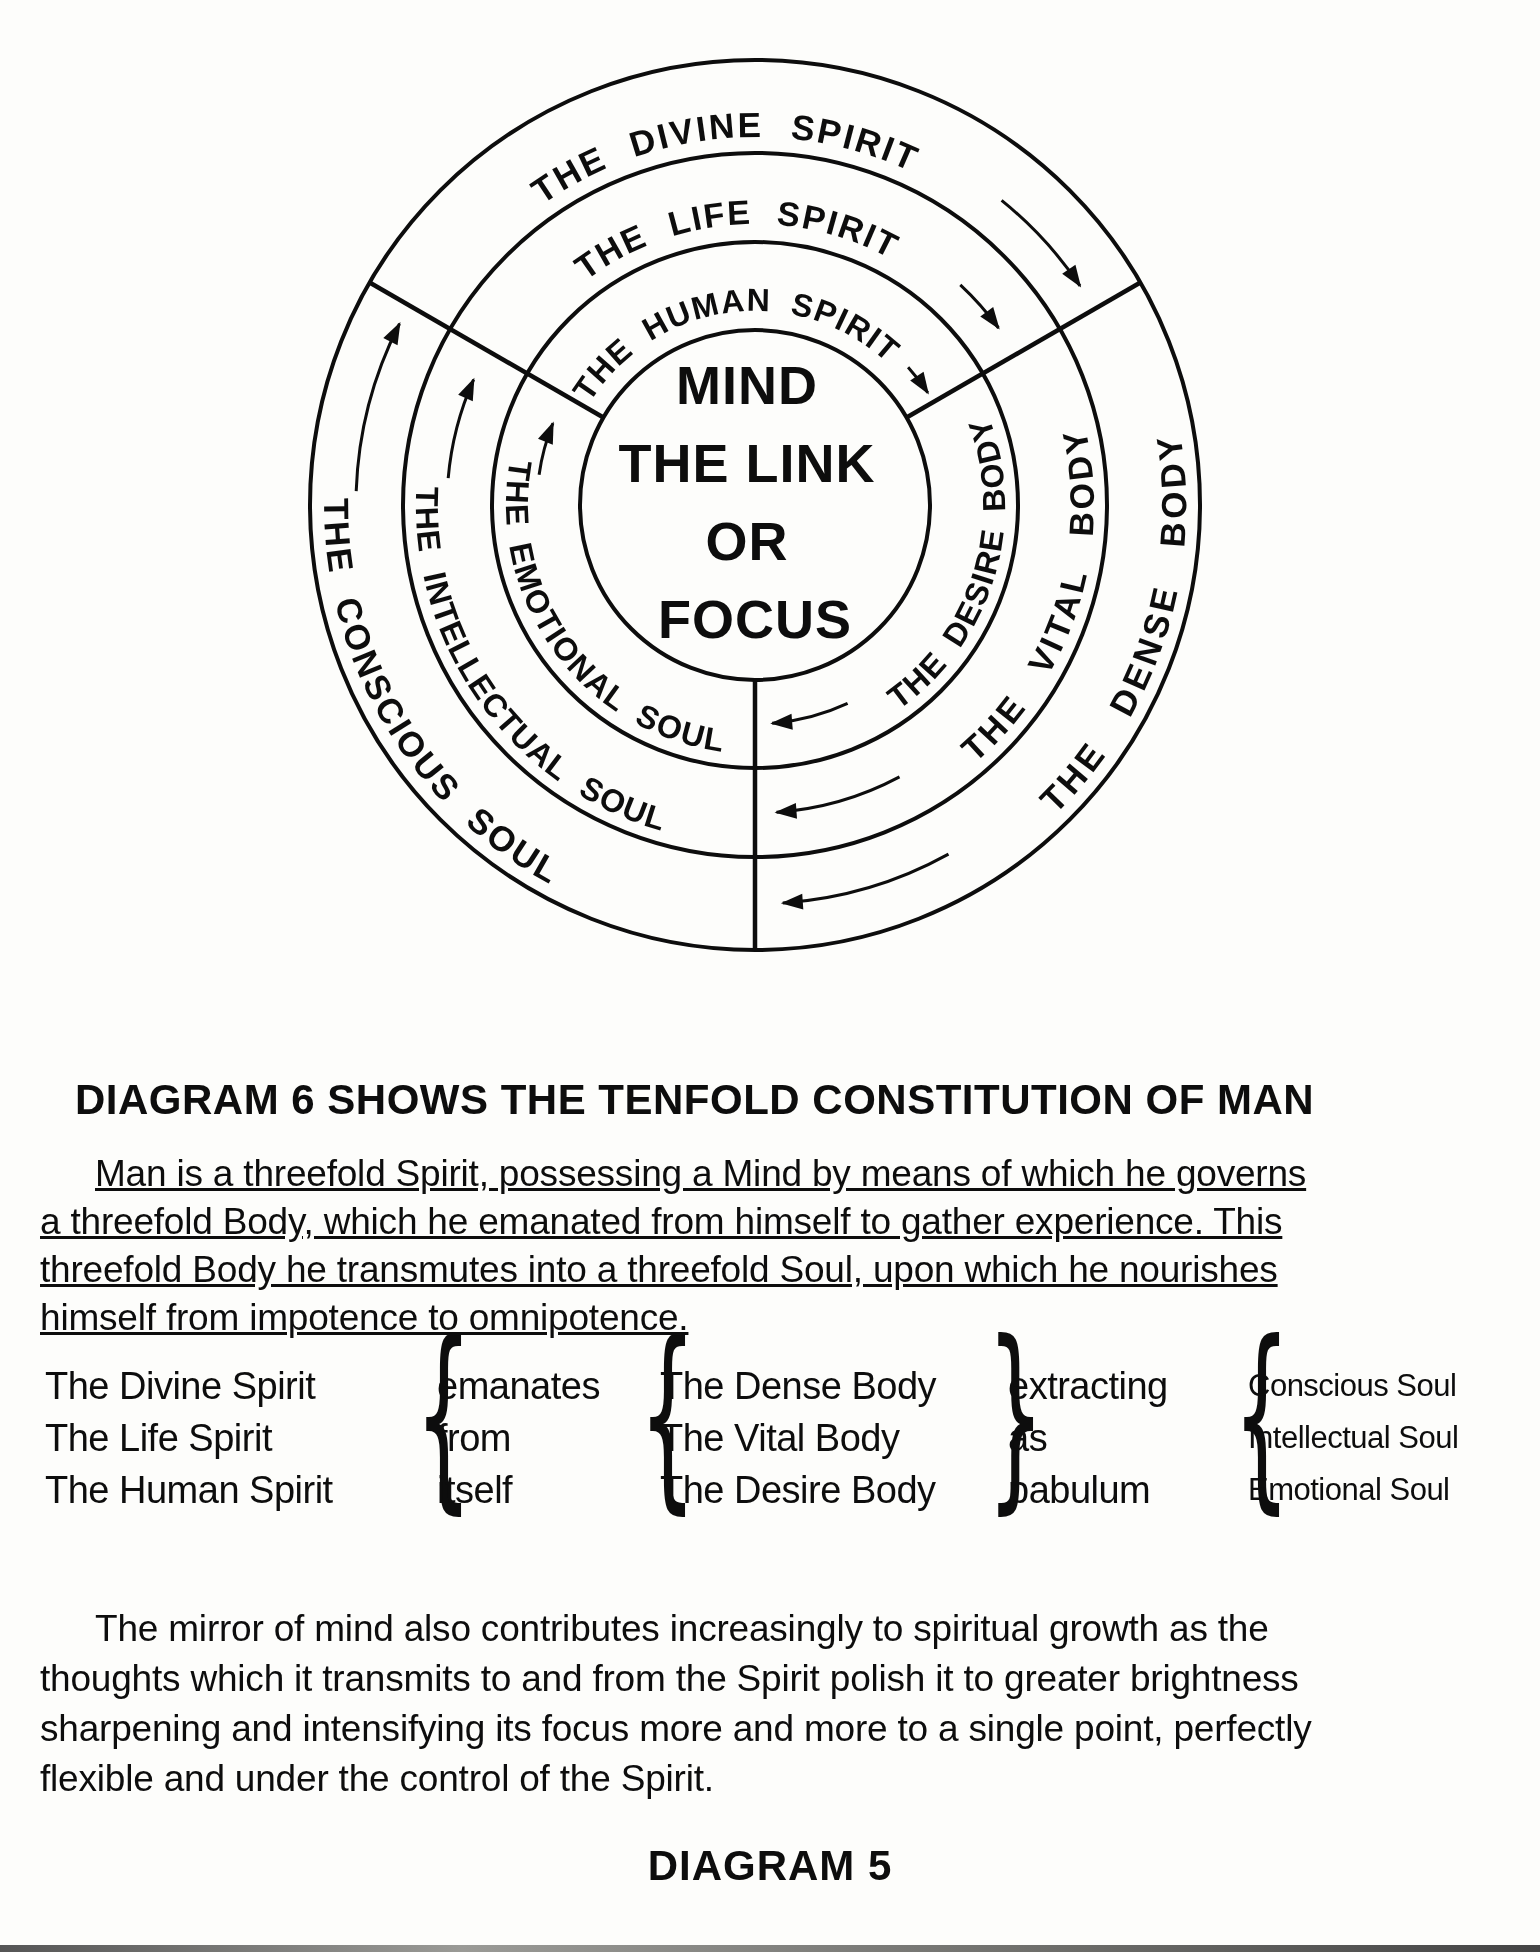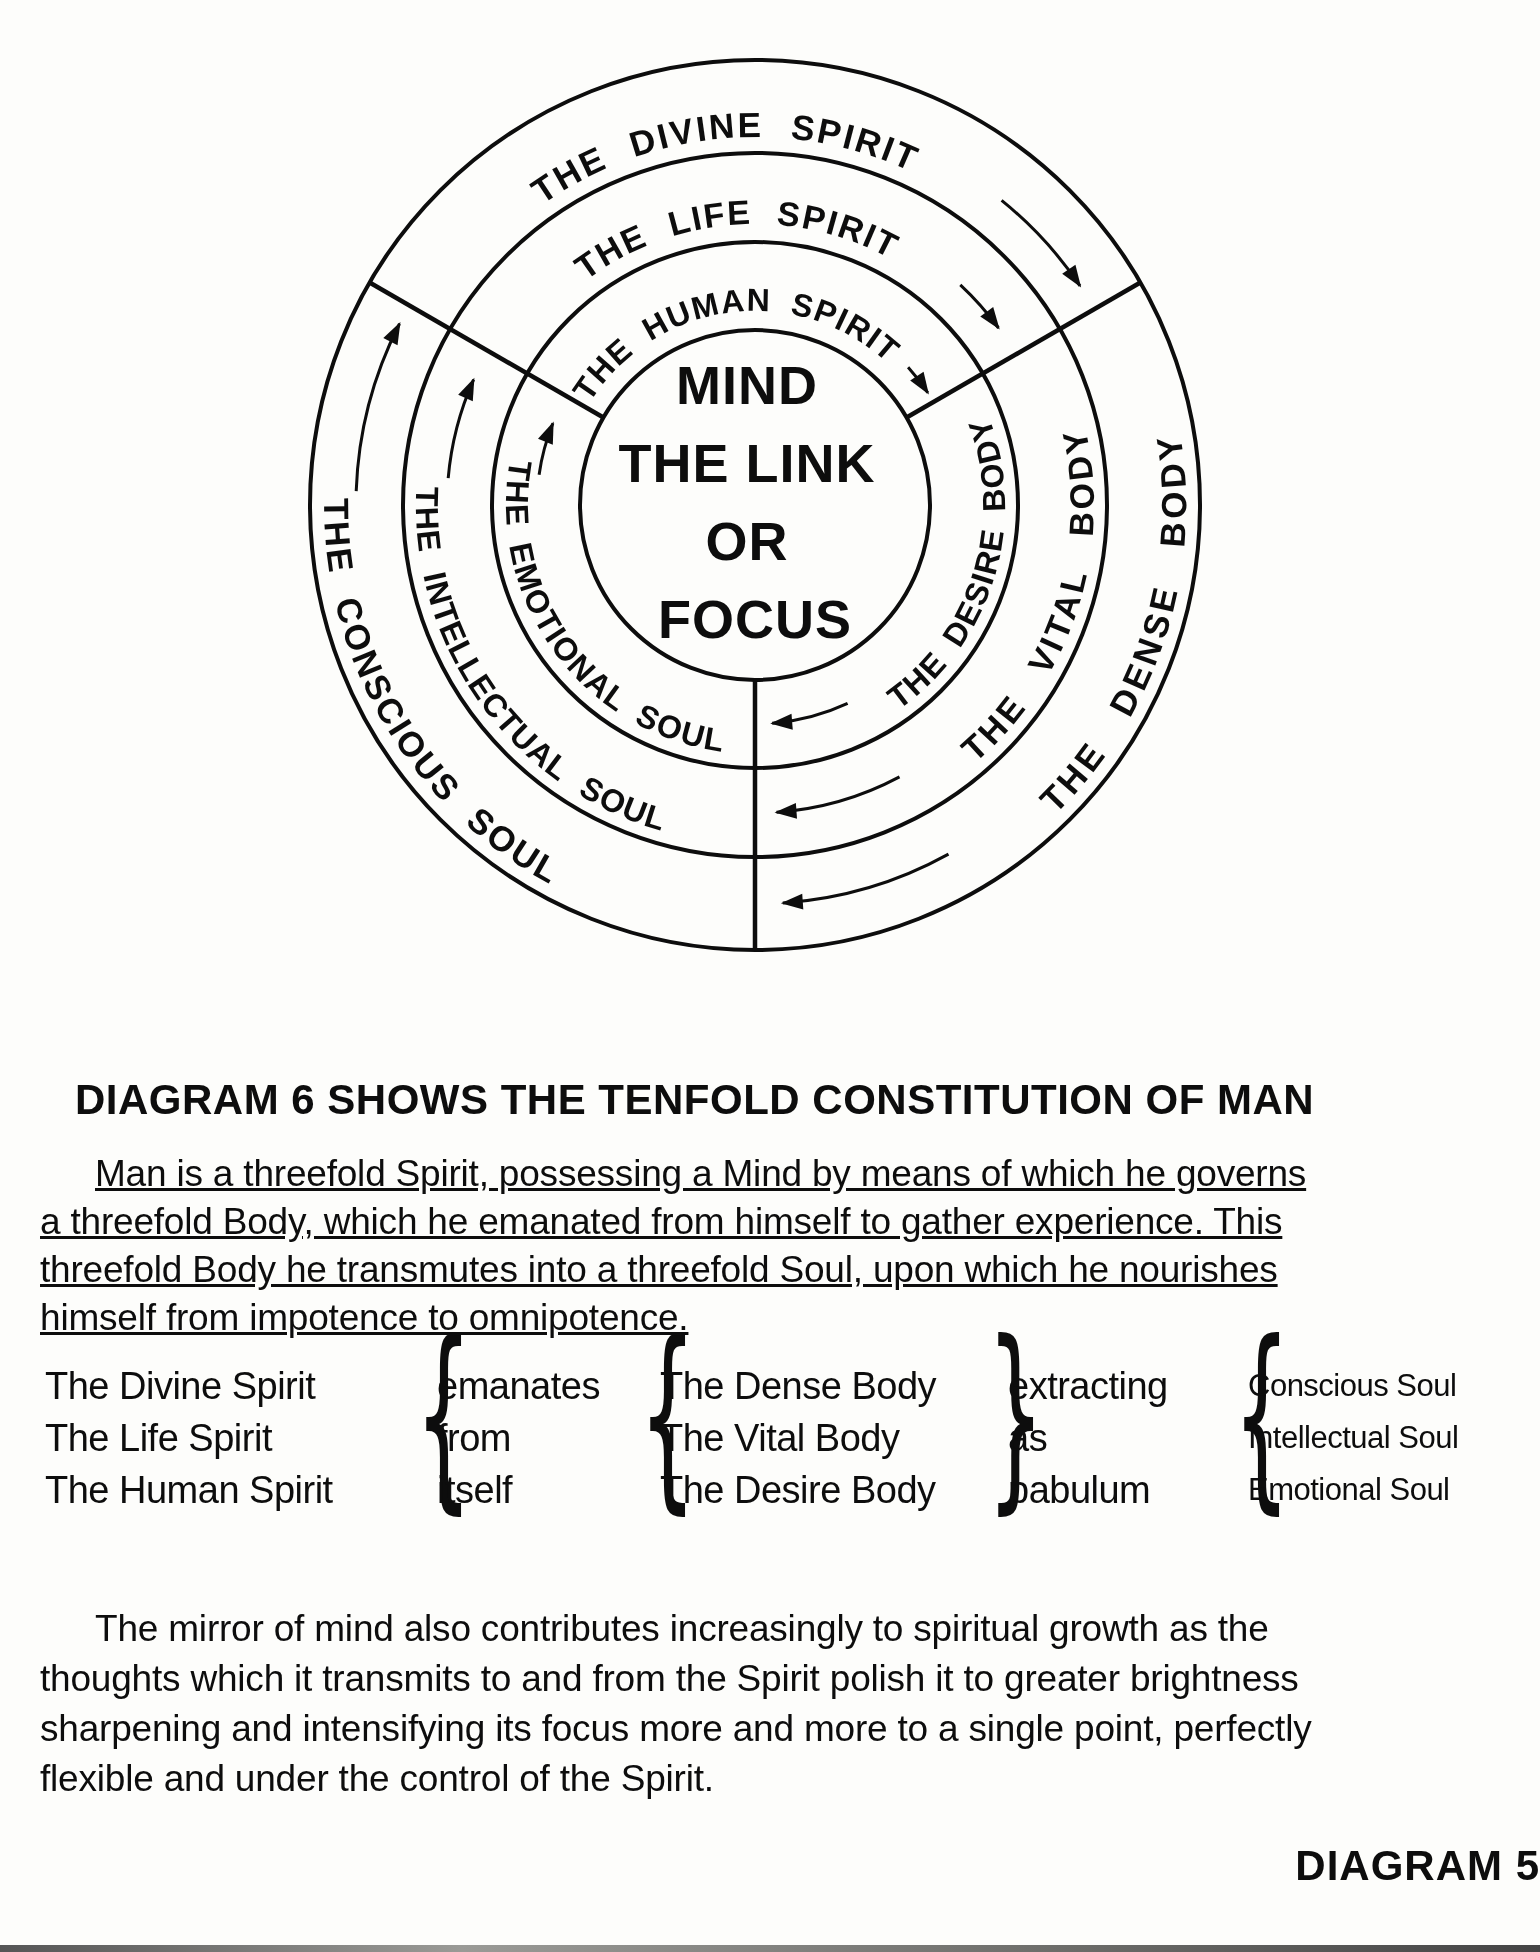--- a/index.html
+++ b/index.html
@@ -34,21 +34,21 @@
     position:absolute;top:1360px;font-size:38px;line-height:52px;white-space:pre;
     letter-spacing:-.5px;
   }
   .tbl-col-5{font-size:31px;}
   .brace{
     position:absolute;top:1330px;font-family:"DejaVu Sans",sans-serif;
     font-size:200px;line-height:170px;font-weight:400;
     transform:scaleX(.45);transform-origin:center;
   }
   .footer-label{
-    position:absolute;left:0;top:1842px;width:100%;text-align:right;
+    position:absolute;left:0;top:1842px;width:100%;text-align:center;
     font-size:42px;font-weight:bold;letter-spacing:1px;
   }
   #scan-edge{position:absolute;left:0;bottom:0;width:100%;height:7px;
     background:linear-gradient(90deg,#555,#9a9a96 30%,#6b6b68 70%,#444);}
 </style>
 </head>
 <body>
 
 <div id="page">
 

